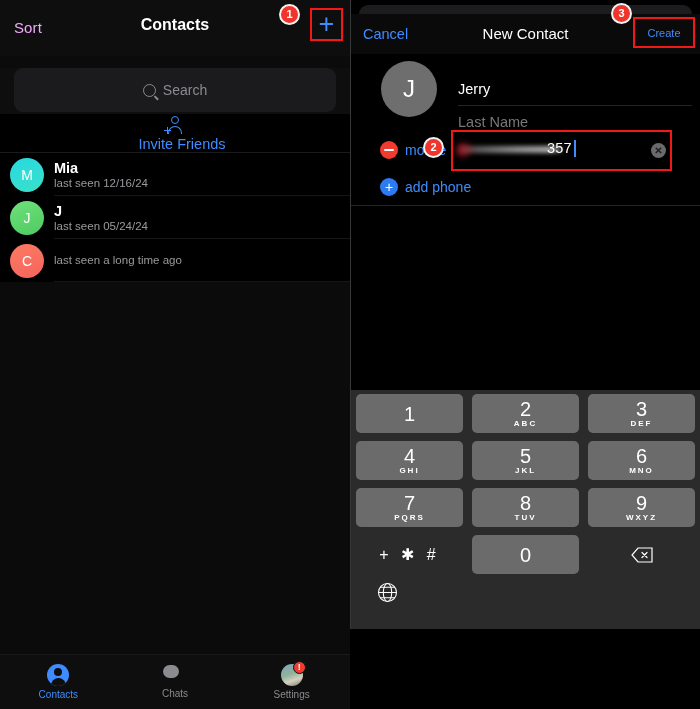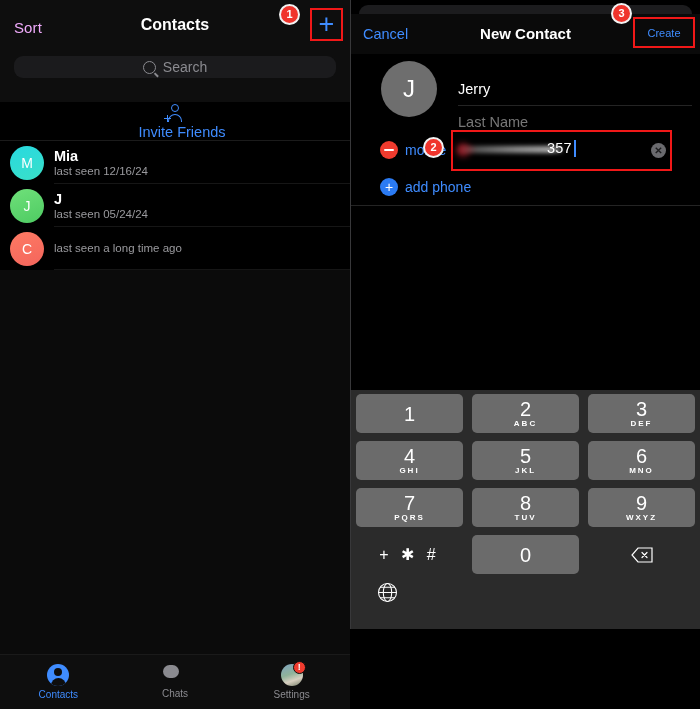--- a/index.html
+++ b/index.html
@@ -8,21 +8,21 @@
 
   
   .left{position:absolute;left:0;top:0;width:350px;height:709px;background:#0b0b0b;overflow:hidden;}
   .lnav{position:relative;height:56px;background:#0e0e0e;}
   .sort-btn{position:absolute;left:14px;top:19px;font-size:15px;color:#f0abfc;letter-spacing:.1px;}
   .lnav-title{position:absolute;left:0;right:0;top:16px;text-align:center;font-size:16px;font-weight:bold;color:#fff;}
   .plus-box{position:absolute;left:310px;top:8px;width:33px;height:33px;border:2px solid #f11818;box-sizing:border-box;}
   .plus-ic{position:absolute;left:0;top:0;width:100%;height:100%;display:flex;align-items:center;justify-content:center;color:#3f8cff;font-size:27px;line-height:1;font-weight:300;}
 
   .searchwrap{height:38px;background:#0e0e0e;padding:0 14px 8px;box-sizing:content-box;}
-  .searchbar{height:22px;background:#1b1b1d;border-radius:9px;display:flex;align-items:center;justify-content:center;gap:7px;}
+  .searchbar{height:44px;background:#1b1b1d;border-radius:9px;display:flex;align-items:center;justify-content:center;gap:7px;margin-top:12px;}
   .search-ic{width:11px;height:11px;border:1.5px solid #8b8b90;border-radius:50%;position:relative;display:inline-block;}
   .search-ic:after{content:"";position:absolute;right:-4px;bottom:-3px;width:5px;height:1.5px;background:#8b8b90;transform:rotate(45deg);}
   .search-ph{font-size:14px;color:#8b8b90;}
 
   .list{background:#000;}
   .invite{height:38px;display:flex;align-items:center;padding-left:14px;border-bottom:1px solid #1b1b1b;flex-direction:column;}
   .invite-ic{width:22px;height:22px;position:relative;margin-right:14px;}
   .invite-ic .head{position:absolute;left:7px;top:2px;width:8px;height:8px;border:1.4px solid #3f8cff;border-radius:50%;box-sizing:border-box;}
   .invite-ic .body{position:absolute;left:4px;top:12px;width:14px;height:8px;border:1.4px solid #3f8cff;border-bottom:none;border-radius:8px 8px 0 0;box-sizing:border-box;}
   .invite-ic .pl,.invite-ic .pl2{position:absolute;background:#3f8cff;}
@@ -52,21 +52,21 @@
   .ic-chats .b1{position:absolute;left:0;top:0;width:16px;height:13px;border-radius:8px;background:#8b8b90;}
   .ic-chats .b1:after{content:"";position:absolute;left:2px;bottom:-4px;border:5px solid transparent;border-top-color:#8b8b90;border-right:0;}
   .ic-settings{width:22px;height:22px;border-radius:50%;position:relative;background:linear-gradient(160deg,#7fa4c0 0%,#8fb39a 45%,#d8cfc0 70%,#6e7a63 100%);}
   .set-badge{position:absolute;right:-3px;top:-3px;width:13px;height:13px;border-radius:50%;background:#f03b2e;border:1.5px solid #0e0e0e;box-sizing:border-box;color:#fff;font-size:9px;font-weight:bold;display:flex;align-items:center;justify-content:center;line-height:1;}
 
   
   .right{position:absolute;left:350px;top:0;width:350px;height:629px;background:#000;border-left:1px solid #38383a;box-sizing:border-box;overflow:hidden;}
   .grabber{position:absolute;left:8px;right:8px;top:5px;height:9px;background:#1c1c1e;border-radius:9px 9px 0 0;}
   .rnav{position:absolute;left:0;top:14px;width:349px;height:40px;background:#0a0a0a;}
   .cancel-btn{position:absolute;left:12px;top:12px;font-size:14.5px;color:#3f8cff;}
-  .rnav-title{position:absolute;left:0;right:0;top:11px;text-align:center;font-size:15px;font-weight:bold;color:#fff;}
+  .rnav-title{position:absolute;left:0;right:0;top:11px;text-align:center;font-size:15px;font-weight:normal;color:#fff;}
   .create-box{position:absolute;left:282px;top:3px;width:62px;height:31px;border:2px solid #f11818;box-sizing:border-box;display:flex;align-items:center;justify-content:center;}
   .create-lb{font-size:11px;color:#3f8cff;}
 
   .form{position:absolute;left:0;top:54px;width:349px;}
   .namerow{position:relative;height:76px;}
   .bigav{position:absolute;left:30px;top:7px;width:56px;height:56px;border-radius:50%;background:#6e6e6e;display:flex;align-items:center;justify-content:center;color:#fff;font-size:24px;}
   .fld{position:absolute;left:107px;right:8px;height:33px;display:flex;align-items:center;font-size:14.5px;}
   .fld.first{top:18px;border-bottom:1px solid #242424;}
   .fld.last{top:51px;}
   .v-filled{color:#fff;}

